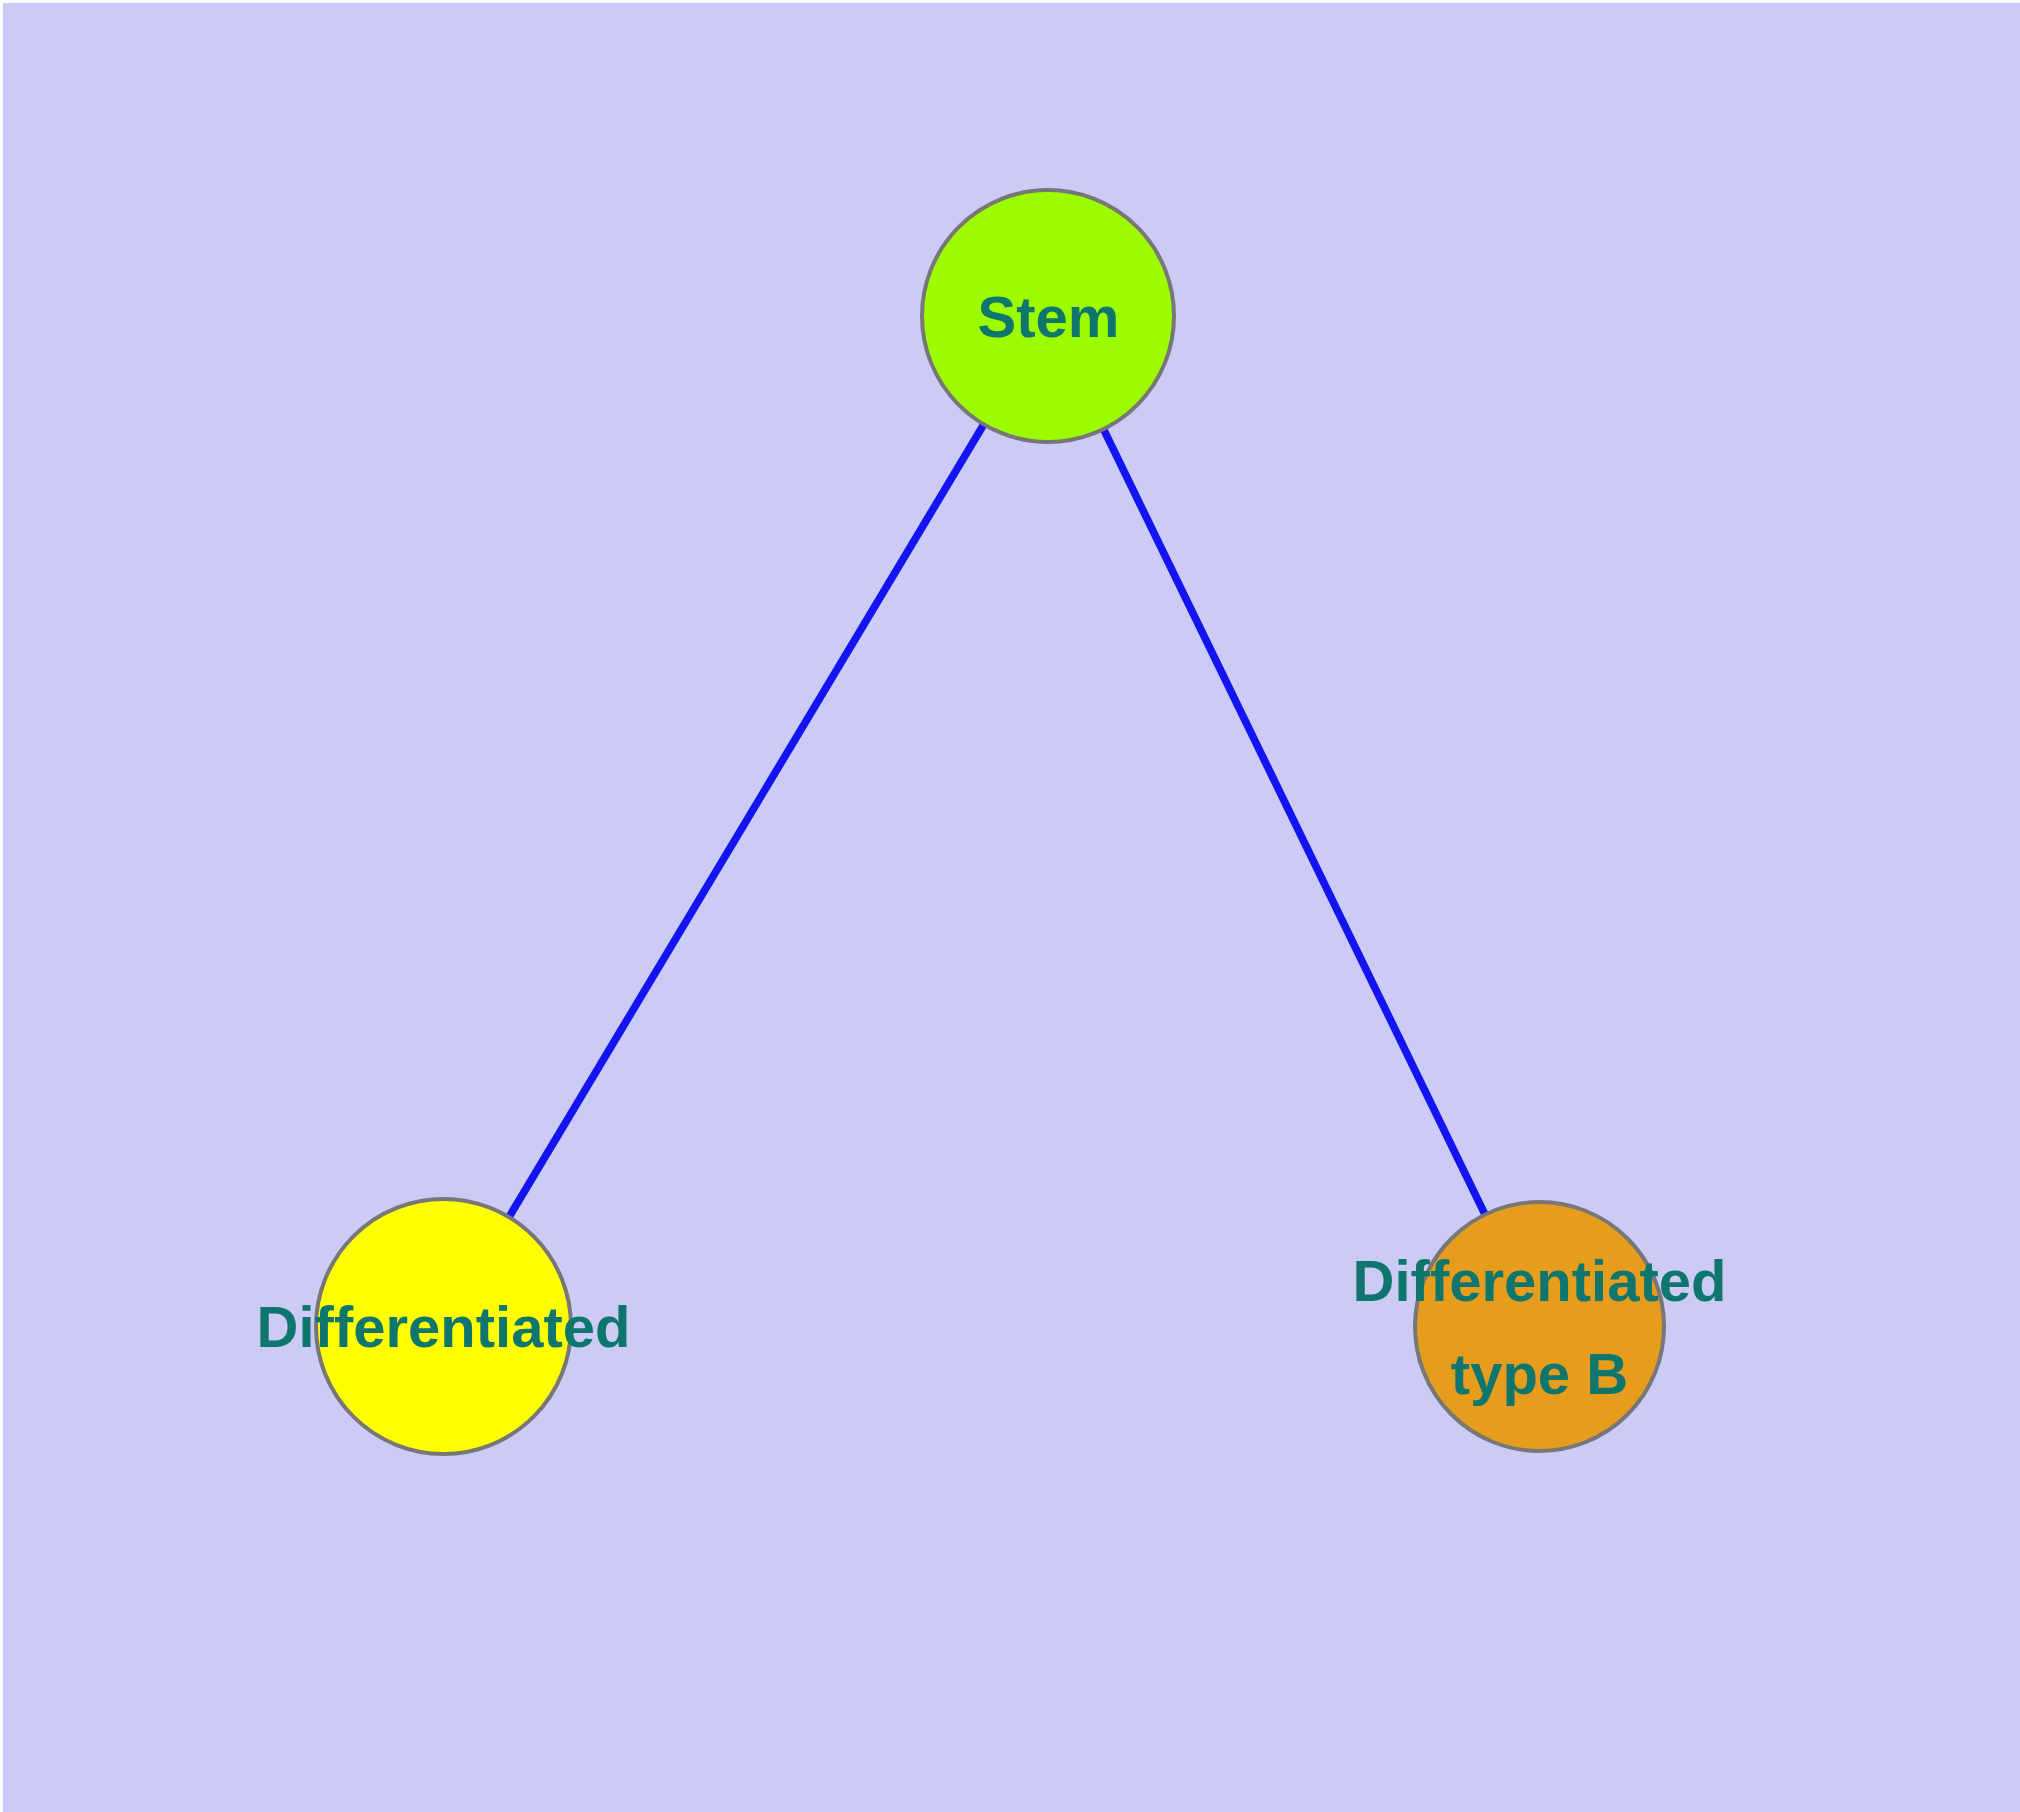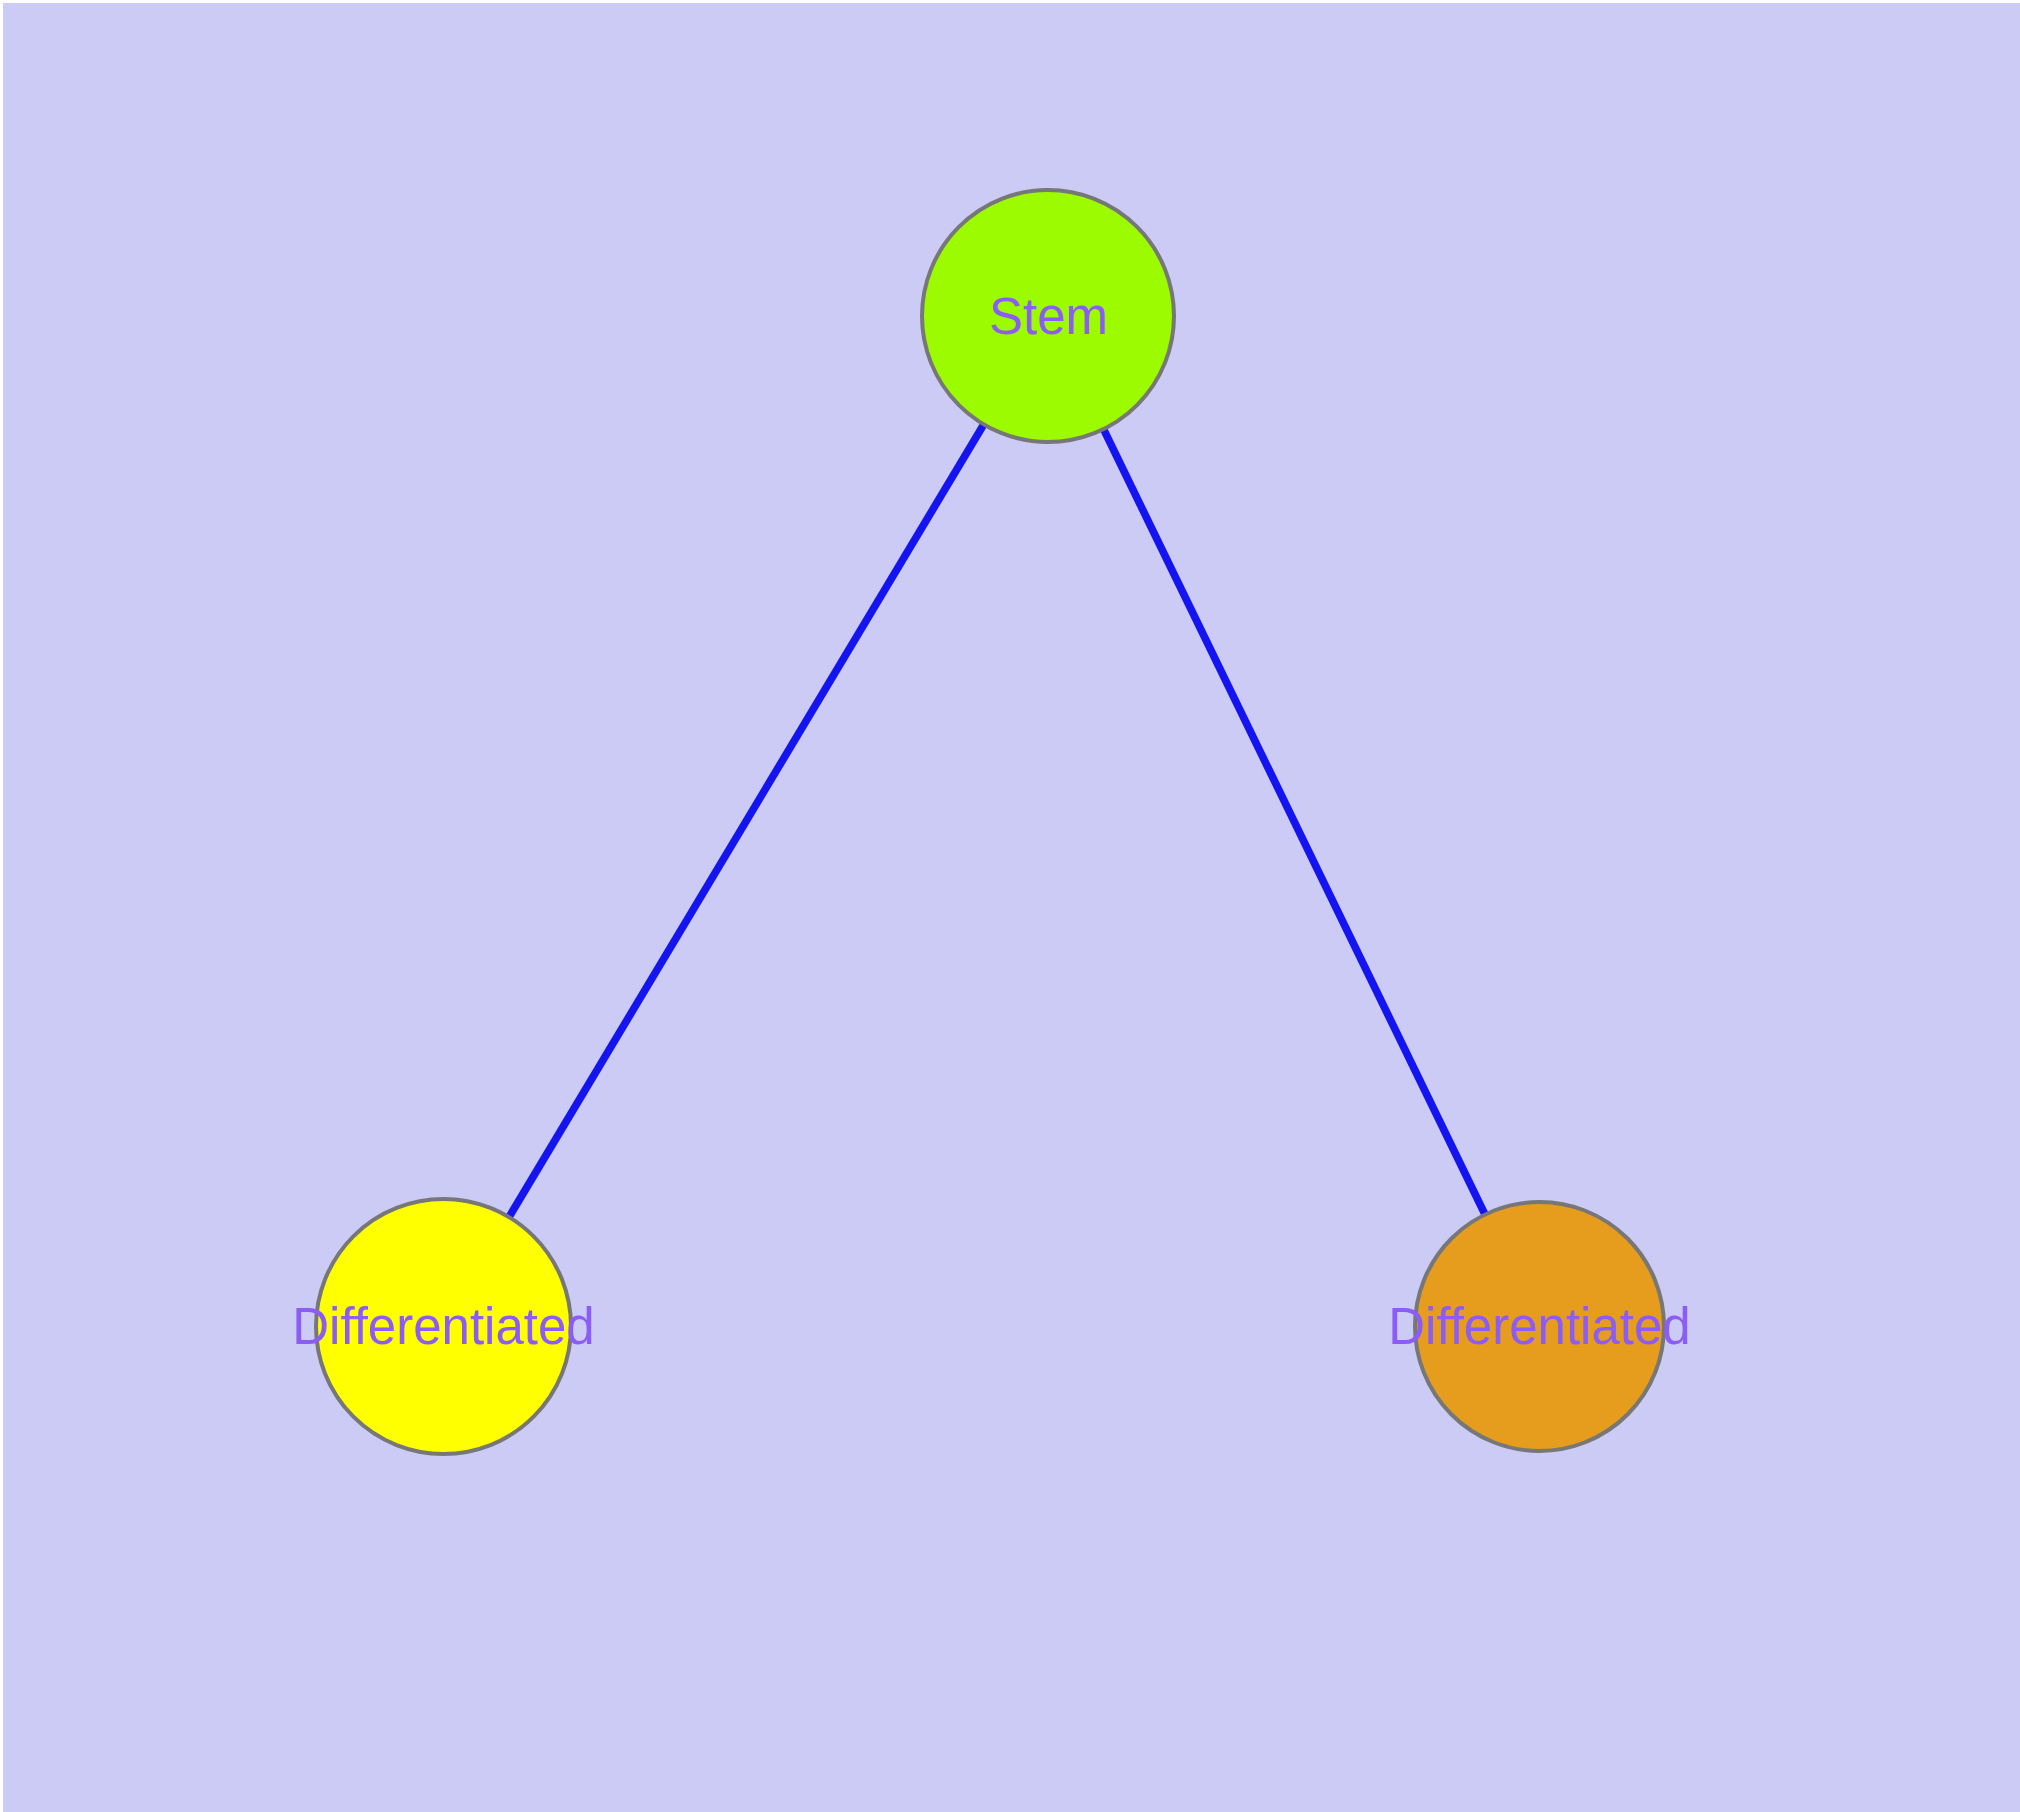--- a/index.html
+++ b/index.html
@@ -37,24 +37,24 @@
     z-index: 2;
   }
   .node-label {
     position: absolute;
     z-index: 3;
     display: flex;
     flex-direction: column;
     align-items: center;
     justify-content: center;
     text-align: center;
-    font-size: 51px;
-    font-weight: 400;
+    font-size: 58px;
+    font-weight: 700;
     line-height: 93px;
-    color: #8b5cf6;
+    color: #0f766e;
     pointer-events: none;
     white-space: nowrap;
   }
   .node-label span { display: block; }
 
   
   #node-stem   { left: 920px; top: 188px;  width: 256px; height: 256px; }
   #node-diff-a { left: 314px;  top: 1197px; width: 259px; height: 259px; }
   #node-diff-b { left: 1413px; top: 1200px; width: 253px; height: 253px; }
 
@@ -82,14 +82,15 @@
 <div class="node-label" id="label-stem">
   <span>Stem</span>
 </div>
 
 <div class="node-label" id="label-diff-a">
   <span>Differentiated</span>
 </div>
 
 <div class="node-label" id="label-diff-b">
   <span>Differentiated</span>
+  <span>type B</span>
 </div>
 
 
 </body></html>

